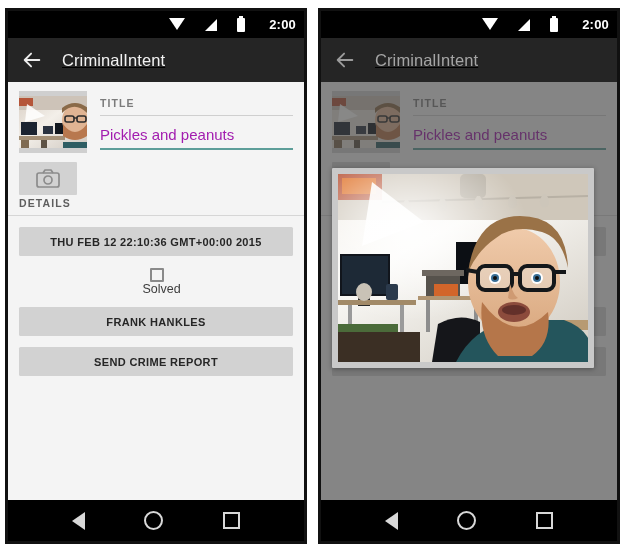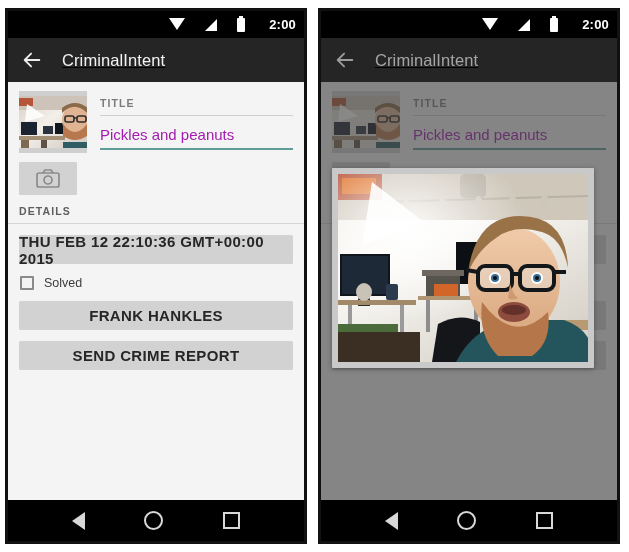--- a/index.html
+++ b/index.html
@@ -171,47 +171,48 @@
     justify-content: center;
     border-radius: 1px;
   }
   .cam-ic { width: 24px; height: 19px; }
 
   .details-label {
     font-size: 10.5px;
     font-weight: bold;
     color: #5e5e5e;
     letter-spacing: 1.1px;
-    margin-top: 10px;
+    margin-top: 2px;
     padding-bottom: 6px;
   }
   .details-divider {
     height: 1px;
     background: #d6d6d6;
     margin: 0 -11px;
   }
 
   .btn {
     background: #d2d2d2;
     border-radius: 1.5px;
     height: 29px;
     display: flex;
     align-items: center;
     justify-content: center;
-    font-size: 15px;
+    font-size: 11px;
     font-weight: bold;
     color: #262626;
     letter-spacing: 0.35px;
     margin-top: 11px;
   }
   .checkbox-row {
     display: flex;
     align-items: center;
     margin-top: 12px;
     margin-left: 1px;
+    flex-direction: column;
   }
   .checkbox {
     width: 14px;
     height: 14px;
     border: 2px solid #8a8a8a;
     border-radius: 1px;
     background: transparent;
     box-sizing: border-box;
   }
   .checkbox-label {

